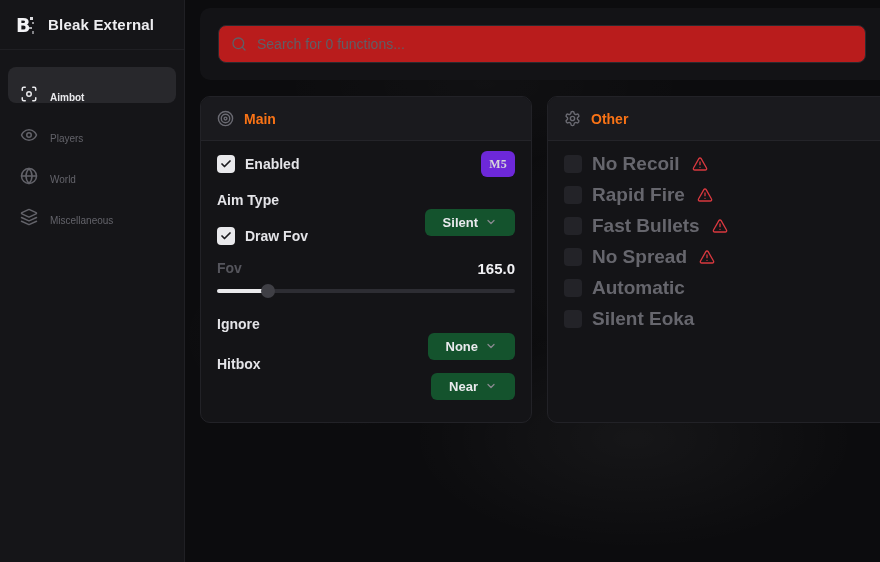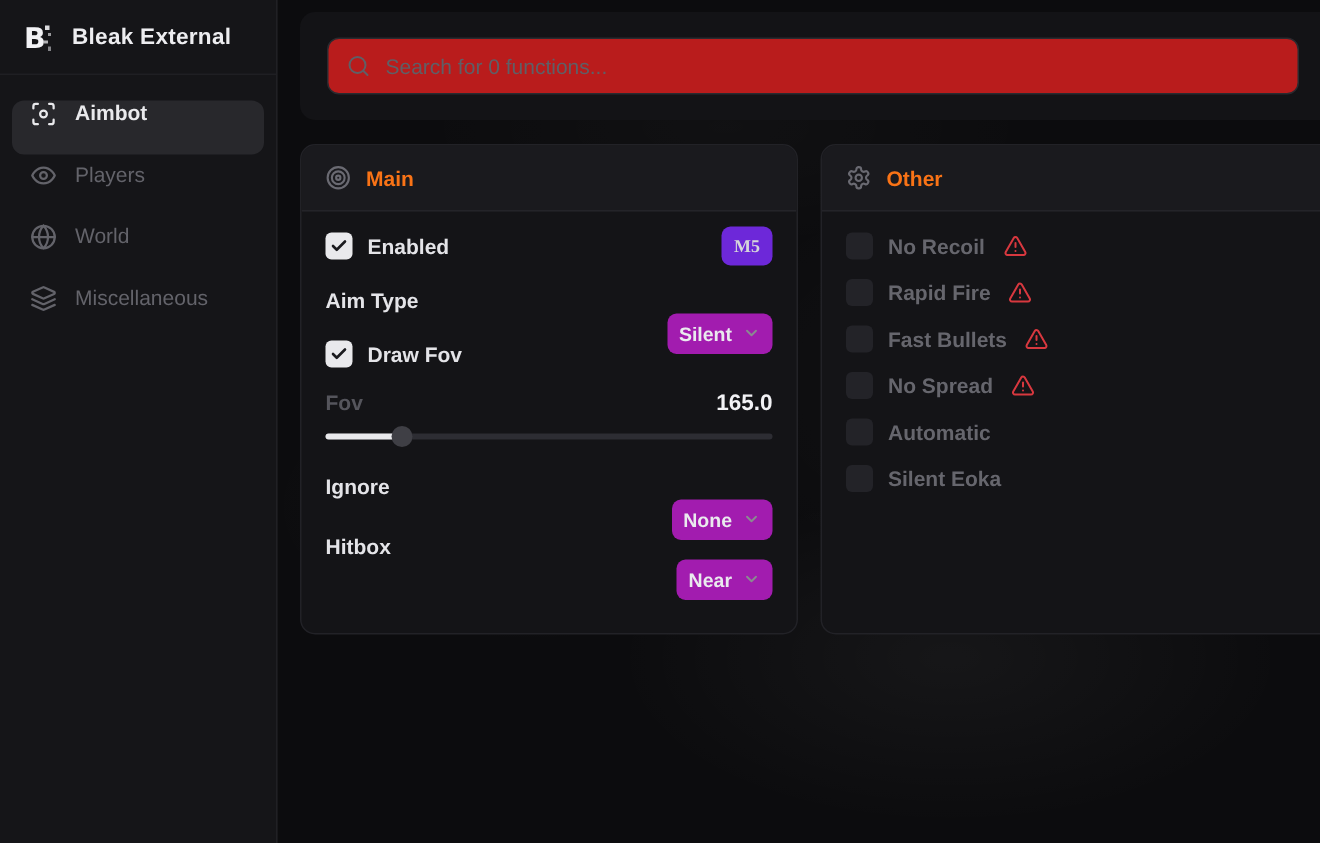--- a/index.html
+++ b/index.html
@@ -26,22 +26,22 @@
     background:#151518; border-right:1px solid #202024; z-index:2;
   }
   .sidebar-header {
     height:50px; display:flex; align-items:center; gap:10px;
     padding:0 14px; border-bottom:1px solid #1f1f23;
   }
   .logo { width:24px; height:24px; flex:0 0 auto; }
   .app-title { font-size:15px; font-weight:700; color:#ededf0; letter-spacing:.2px; }
   .nav { padding:17px 8px 0 8px; display:flex; flex-direction:column; gap:5px; }
   .nav-item {
-    height:36px; display:flex; align-items:flex-start; gap:12px;
-    padding:0 12px; border-radius:8px; font-size:14px; font-weight:500;
+    height:36px; display:flex; align-items:flex-end; gap:12px;
+    padding:0 12px; border-radius:8px; font-size:10px; font-weight:500;
     color:#63636a; cursor:pointer;
   }
   .nav-item.active { background:#28282c; color:#e9e9ec; font-weight:600; }
   .nav-item .icn { width:18px; height:18px; display:flex; }
   .icn svg { width:100%; height:100%; }
 
   
   .search-section {
     position:absolute; left:200px; top:8px; width:692px; height:72px;
     background:#131316; border-radius:10px; z-index:1;
@@ -89,21 +89,21 @@
   .checkbox.checked { background:#e9e9ec; }
   .checkbox .icn { width:12px; height:12px; color:#1b1b1f; display:flex; }
 
   .keybind {
     min-width:34px; height:26px; padding:0 8px;
     background:#6d28d9; border-radius:6px;
     display:flex; align-items:center; justify-content:center;
     font-size:12px; font-weight:700; color:#d6d6da; cursor:pointer;font-family:Liberation Serif, serif;
   }
   .select {
-    height:27px; padding:0 8px; background:#a21caf; border-radius:6px;
+    height:27px; padding:0 18px; background:#14532d; border-radius:6px;
     display:flex; align-items:center; gap:7px; cursor:pointer;margin-top:44px;
   }
   .select .val { font-size:13px; font-weight:600; color:#eaeaee; }
   .select .icn { width:12px; height:12px; color:#8a8a90; display:flex; }
 
   .fov-head { display:flex; align-items:center; justify-content:space-between; height:20px; margin-top:0; }
   .fov-lbl { font-size:14px; font-weight:600; color:#55555c; }
   .fov-val { font-size:15px; font-weight:700; color:#f2f2f5; }
   .slider { position:relative; height:14px; margin-top:6px; cursor:pointer; }
   .slider-track {
@@ -114,21 +114,21 @@
     position:absolute; left:0; top:5px; height:4px;
     background:#e9e9ec; border-radius:2px;
   }
   .slider-thumb {
     position:absolute; right:-7px; top:-5px; width:14px; height:14px;
     border-radius:50%; background:#3f3f45;
   }
   .row.gap-top { margin-top:12px; }
 
   .feat-row { display:flex; align-items:center; height:28px; margin-bottom:3px; gap:10px; }
-  .feat-lbl { font-size:14px; font-weight:600; color:#66666d; }
+  .feat-lbl { font-size:19px; font-weight:600; color:#66666d; }
   .warn { width:16px; height:16px; color:#d8383f; display:flex; margin-left:2px; }
 </style>
 </head>
 <body>
 
 <div class="smoke"></div>
 
 <aside class="sidebar">
   <div class="sidebar-header">
     <span class="logo icn">

